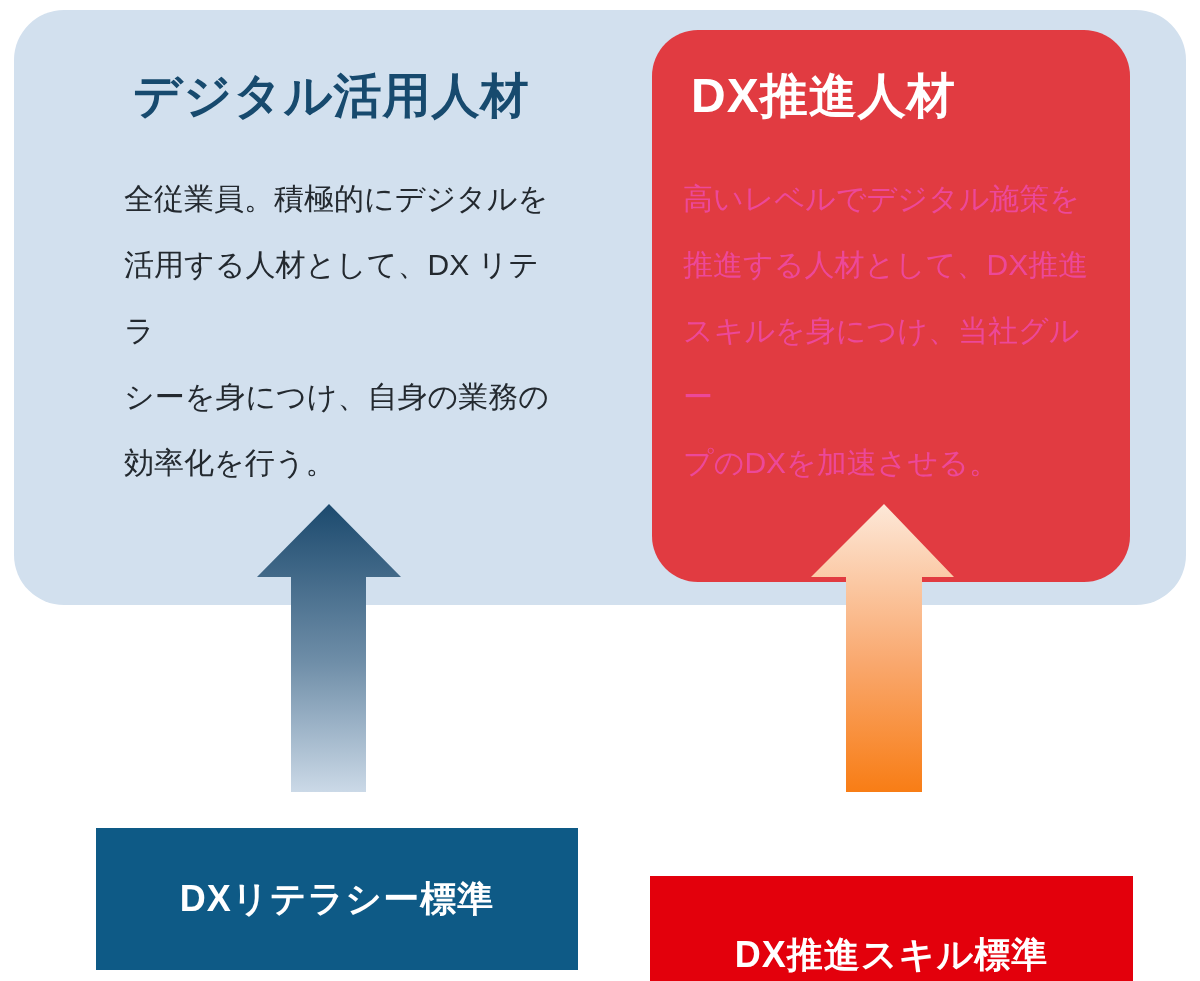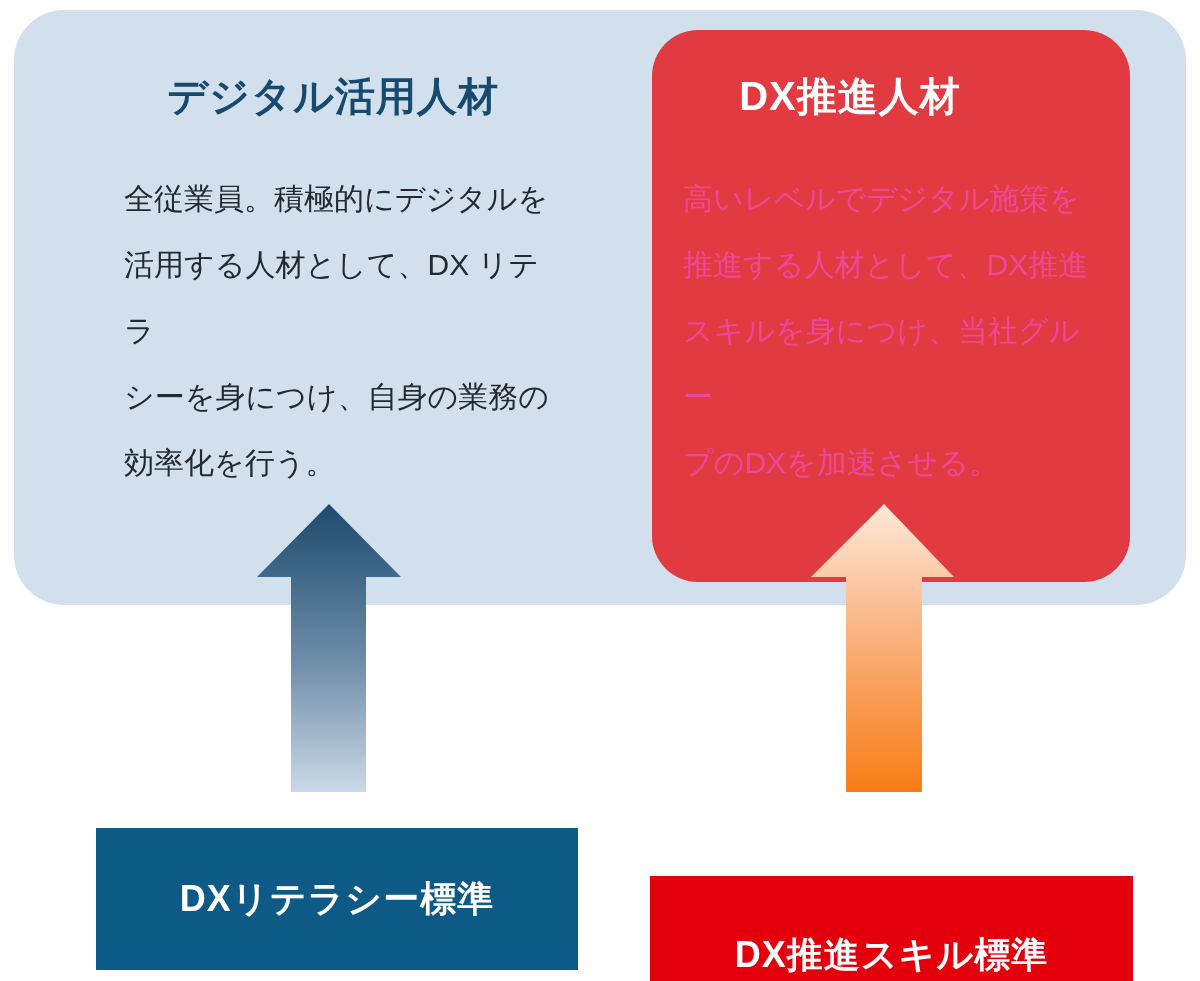--- a/index.html
+++ b/index.html
@@ -30,33 +30,33 @@
     top: 30px;
     width: 478px;
     height: 552px;
     background: var(--panel-red);
     border-radius: 46px;
   }
   .card-title {
     position: absolute;
     top: 72px;
     width: 400px;
-    font-size: 40px;
+    font-size: 48px;
     line-height: 48px;
     font-weight: 700;
-    text-align: center;
+    text-align: left;
     letter-spacing: 1px;
     white-space: nowrap;
   }
   .card-title.left {
     left: 133px;
     color: var(--title-navy);
   }
   .card-title.right {
-    left: 650px;
+    left: 691px;
     color: #ffffff;
   }
   .card-body {
     position: absolute;
     top: 166px;
     font-size: 30px;
     line-height: 66px;
     letter-spacing: 0px;
     white-space: pre-line;
   }

